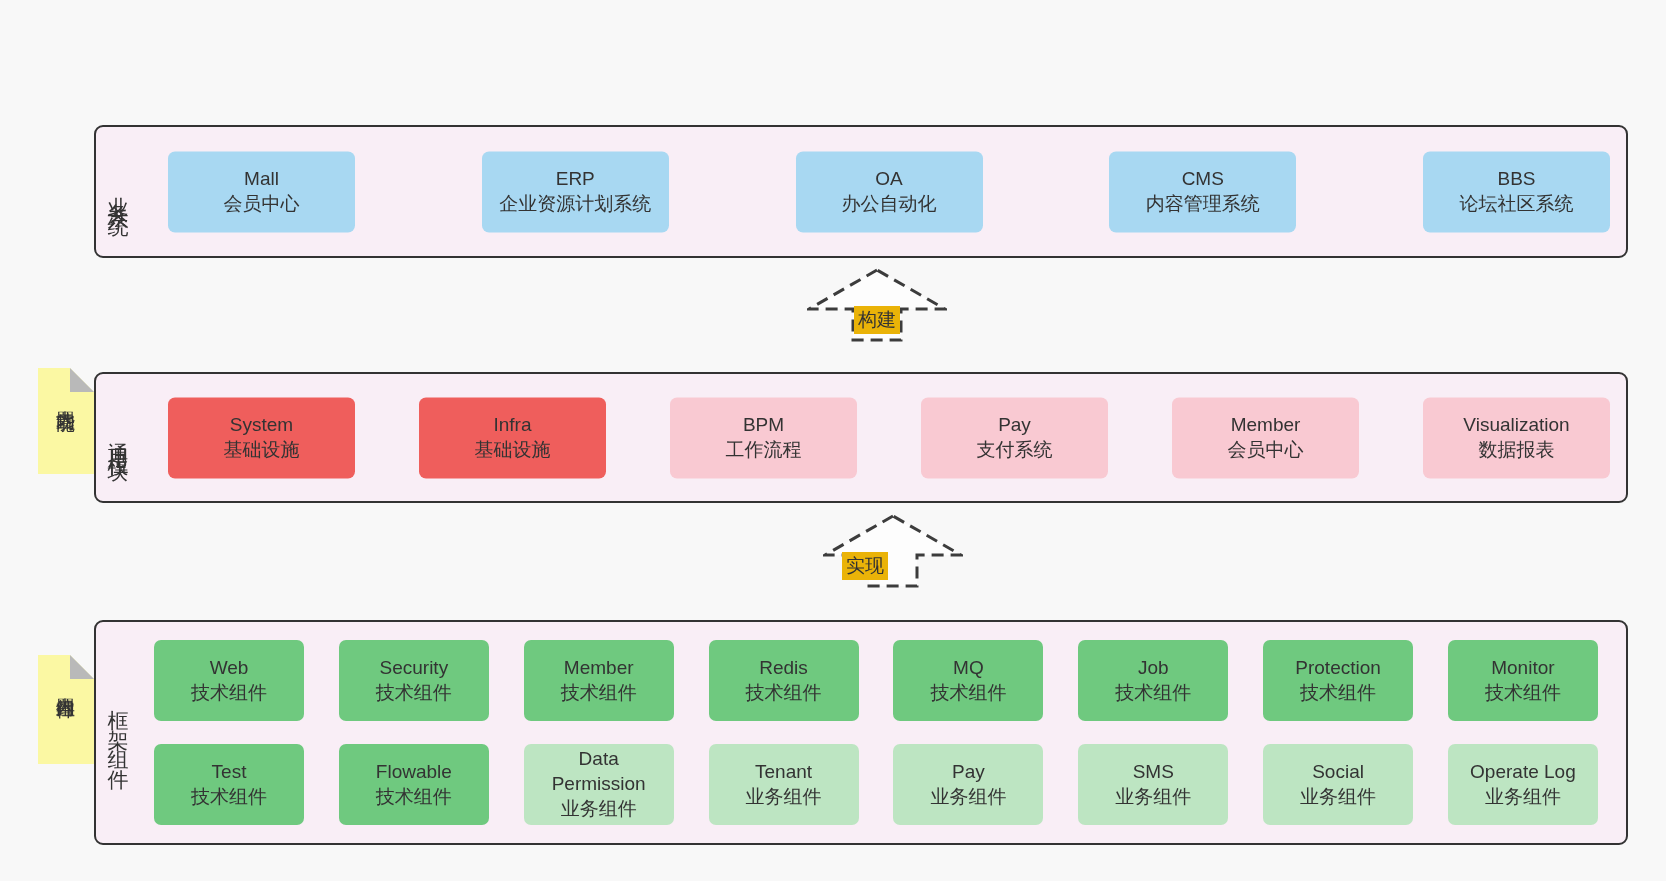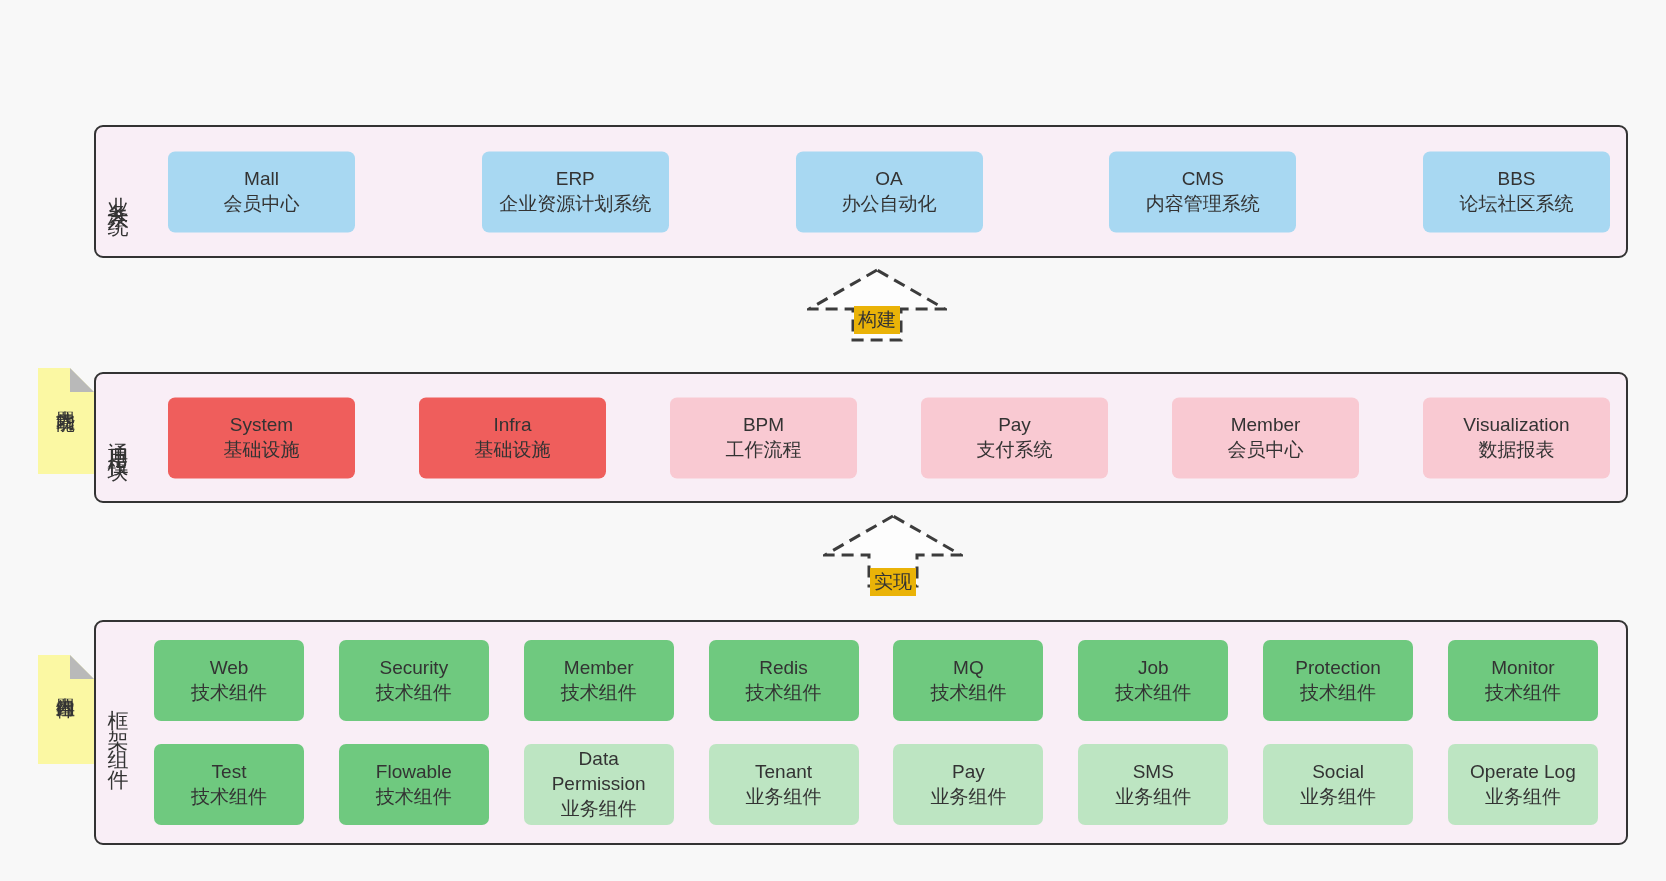--- a/index.html
+++ b/index.html
@@ -67,21 +67,21 @@
   }
   .arrow{position:absolute;width:140px;height:74px;z-index:1;}
   #arrow-build{left:807px;top:268px;}
   #arrow-implement{left:823px;top:514px;}
   .arrow-label{
     position:absolute;z-index:3;font-size:19px;
     background:#eab308;padding:1px 4px;
     transform:translate(-50%,-50%);white-space:nowrap;
   }
   #arrow-build-label{left:877px;top:320px;}
-  #arrow-implement-label{left:893px;top:566px;margin-top:16px;}
+  #arrow-implement-label{left:865px;top:566px;}
 </style>
 </head>
 <body>
 
 <div class="sticky" id="sticky-modules">
   <span class="fold-cut"></span>
   <span class="fold"></span>
   <span class="stext">内置功能</span>
 </div>
 <div class="sticky" id="sticky-framework">

